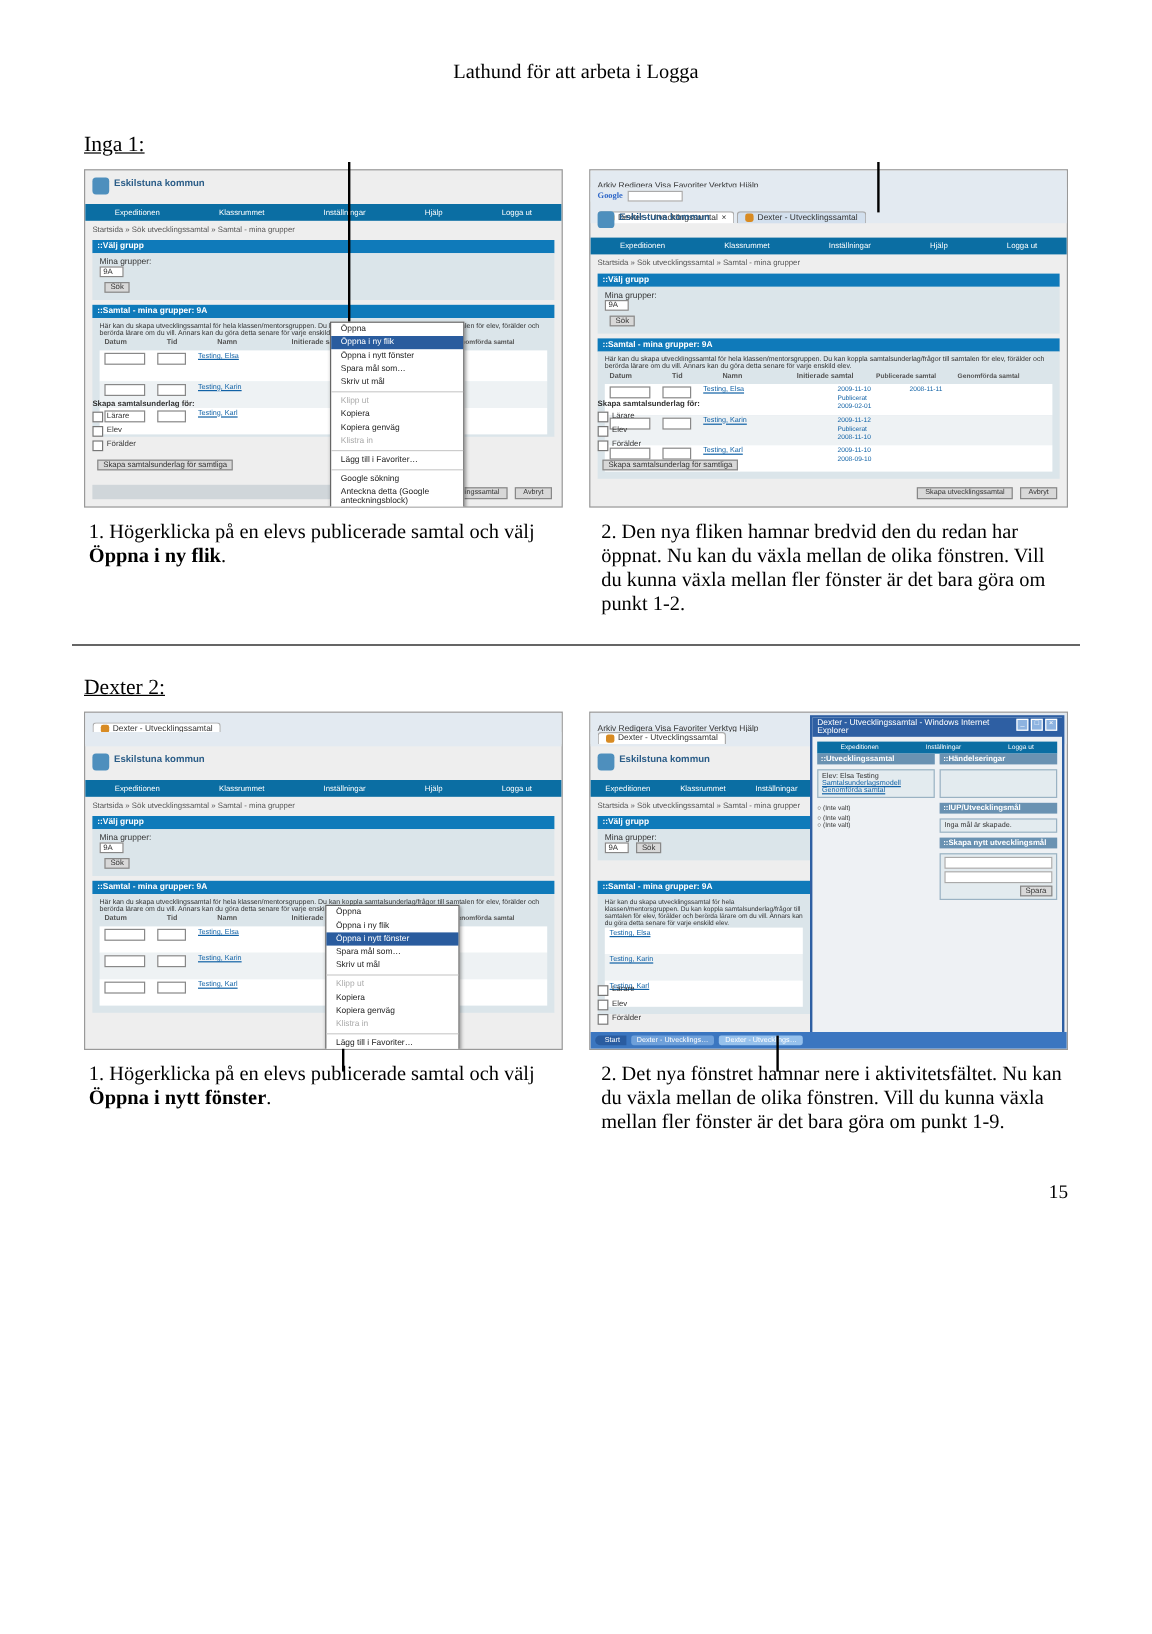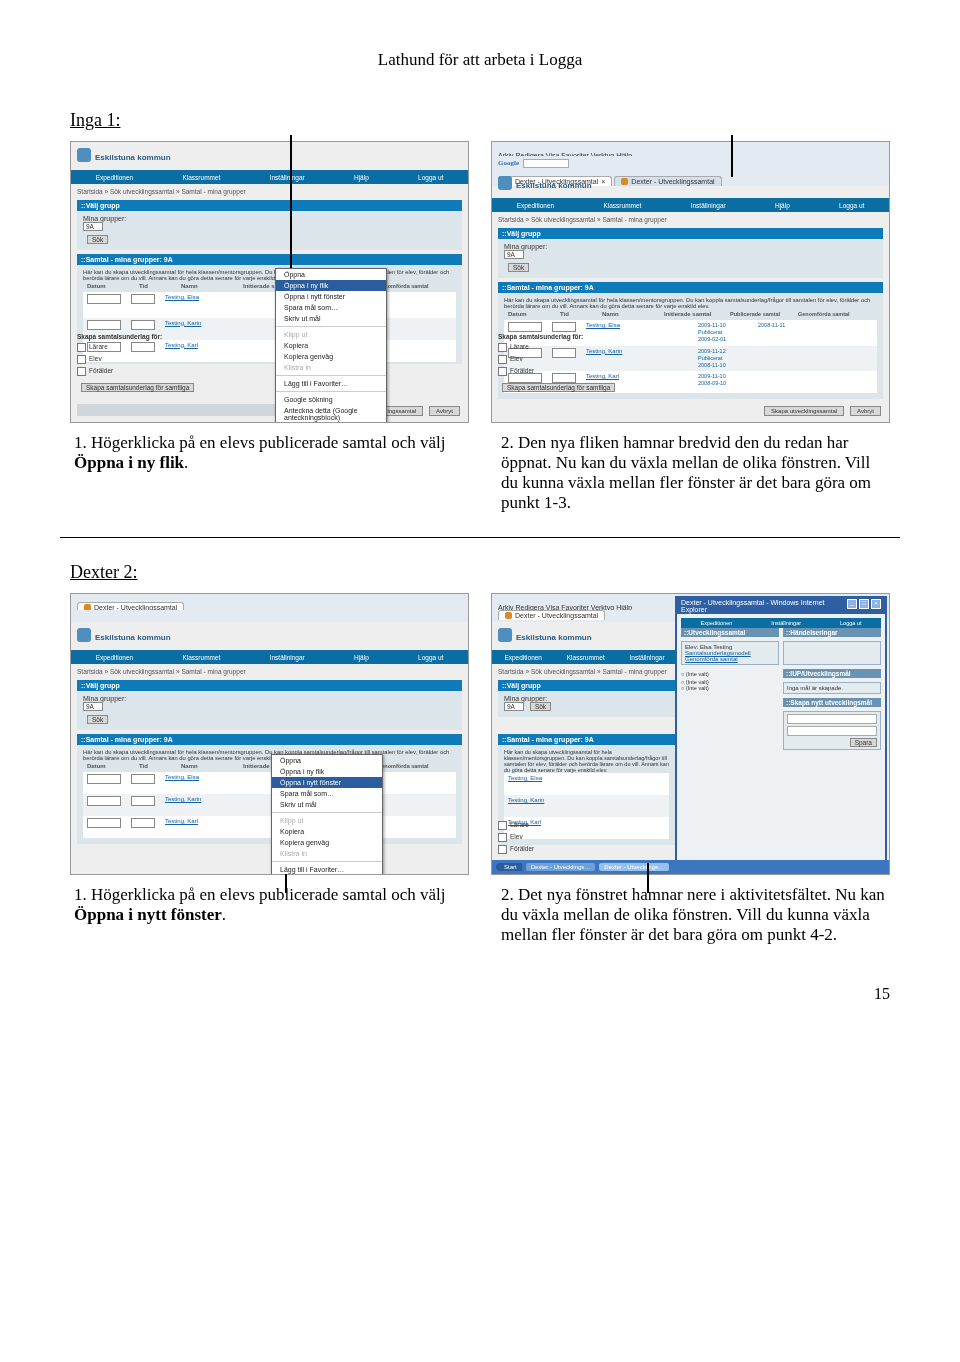--- a/index.html
+++ b/index.html
@@ -46,21 +46,21 @@
     overflow: hidden;
     font-family: Tahoma, Arial, sans-serif;
     font-size: 7px;
     color: #333;
   }
   .logo {
     position: absolute;
     left: 6px;
     top: 6px;
     display: flex;
-    align-items: flex-end;
+    align-items: flex-start;
     gap: 4px;
   }
   .logo .ico { width:14px; height:14px; background:#4e8fbd; border-radius:3px; }
   .logo .txt { font-size: 8px; color:#2a5c87; font-weight:bold; }
   .navbar {
     position: absolute;
     left:0; right:0; top:28px;
     height: 14px;
     background: #0b6ea3;
     display:flex; justify-content:space-around; align-items:center;
@@ -373,21 +373,21 @@
       </div>
       <div class="ind-line" style="left:240px; top:-6px; height:42px;"></div>
     </div>
   </div>
 
   <div class="caption-row">
     <div class="cap">
       <span>1.</span><span> Högerklicka på en elevs publicerade samtal och välj </span><span class="bold">Öppna i ny flik</span><span>.</span>
     </div>
     <div class="cap">
-      <span>2.</span><span> Den nya fliken hamnar bredvid den du redan har öppnat. Nu kan du växla mellan de olika fönstren. Vill du kunna växla mellan fler fönster är det bara göra om punkt 1-3.</span>
+      <span>2.</span><span> Den nya fliken hamnar bredvid den du redan har öppnat. Nu kan du växla mellan de olika fönstren. Vill du kunna växla mellan fler fönster är det bara göra om punkt 1-2.</span>
     </div>
   </div>
 
   <hr class="sep">
 
   <div class="method">Dexter 2:</div>
 
   <div class="shot-row">
 
     <div class="shot">
@@ -595,18 +595,18 @@
       </div>
       <div class="ind-line" style="left:156px; top:270px; height:30px;"></div>
     </div>
   </div>
 
   <div class="caption-row">
     <div class="cap">
       <span>1.</span><span> Högerklicka på en elevs publicerade samtal och välj </span><span class="bold">Öppna i nytt fönster</span><span>.</span>
     </div>
     <div class="cap">
-      <span>2.</span><span> Det nya fönstret hamnar nere i aktivitetsfältet. Nu kan du växla mellan de olika fönstren. Vill du kunna växla mellan fler fönster är det bara göra om punkt 4-2.</span>
+      <span>2.</span><span> Det nya fönstret hamnar nere i aktivitetsfältet. Nu kan du växla mellan de olika fönstren. Vill du kunna växla mellan fler fönster är det bara göra om punkt 1-9.</span>
     </div>
   </div>
 
   <div class="pageno">15</div>
 </div>
 
 </body></html>

